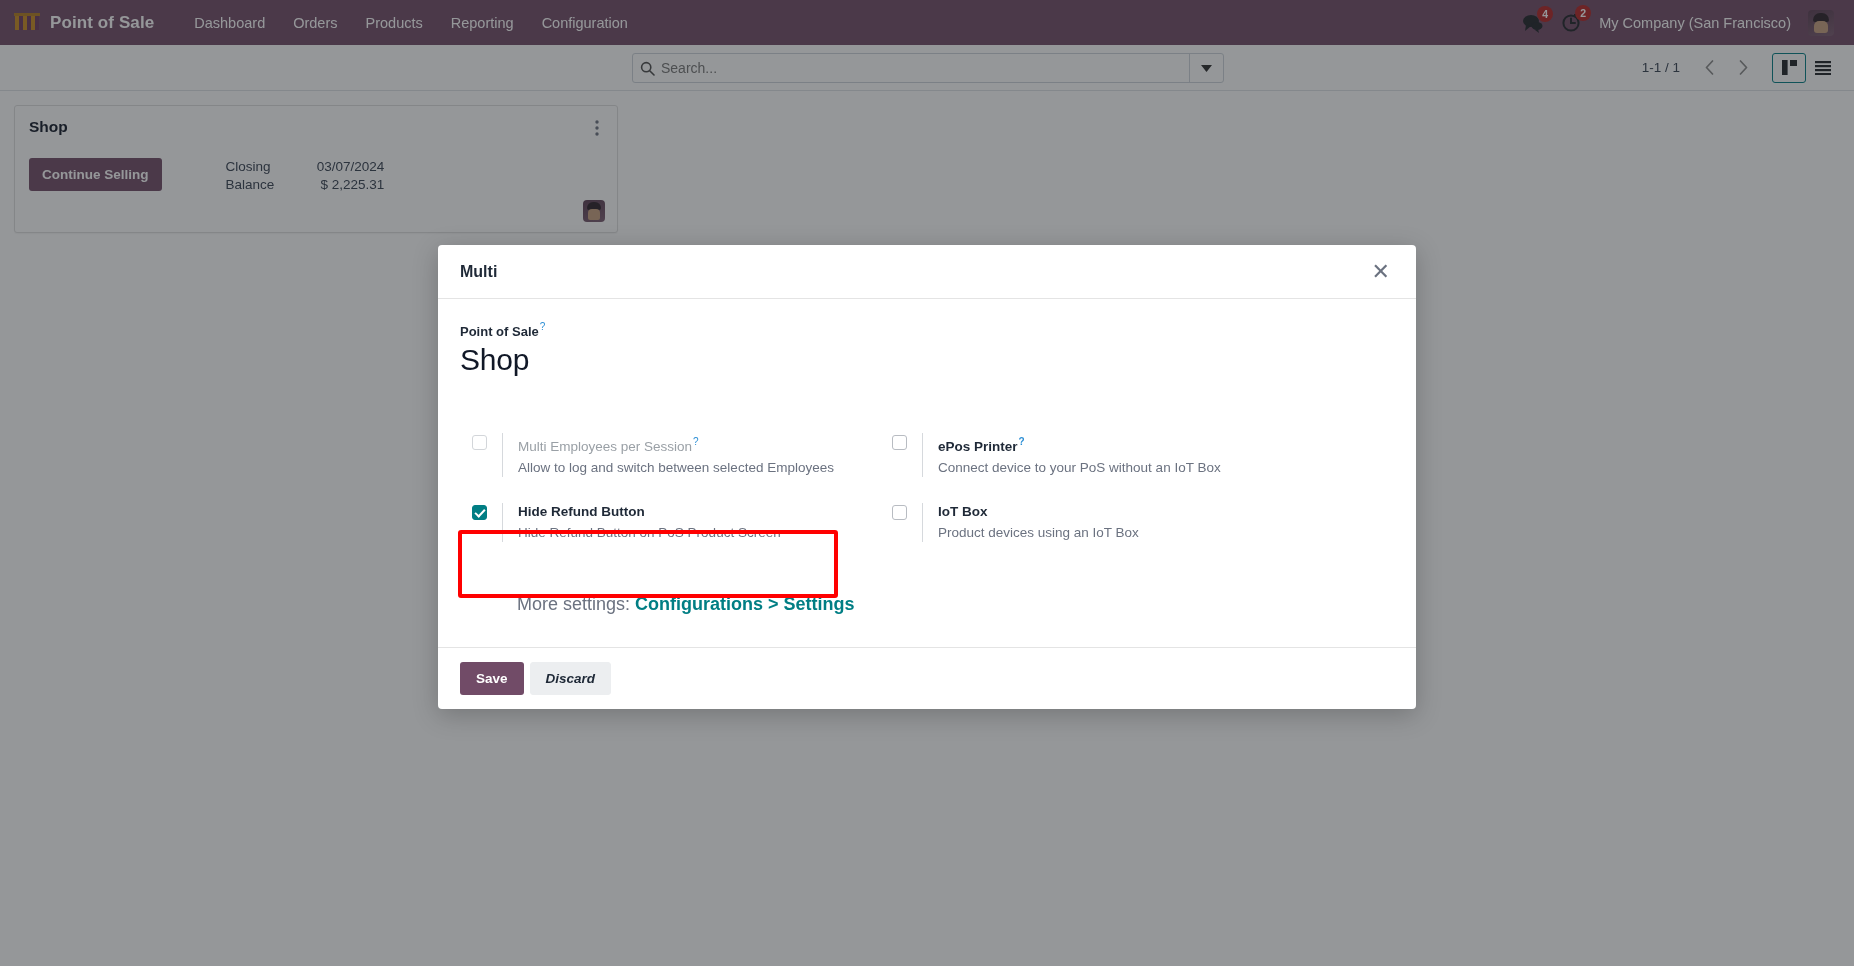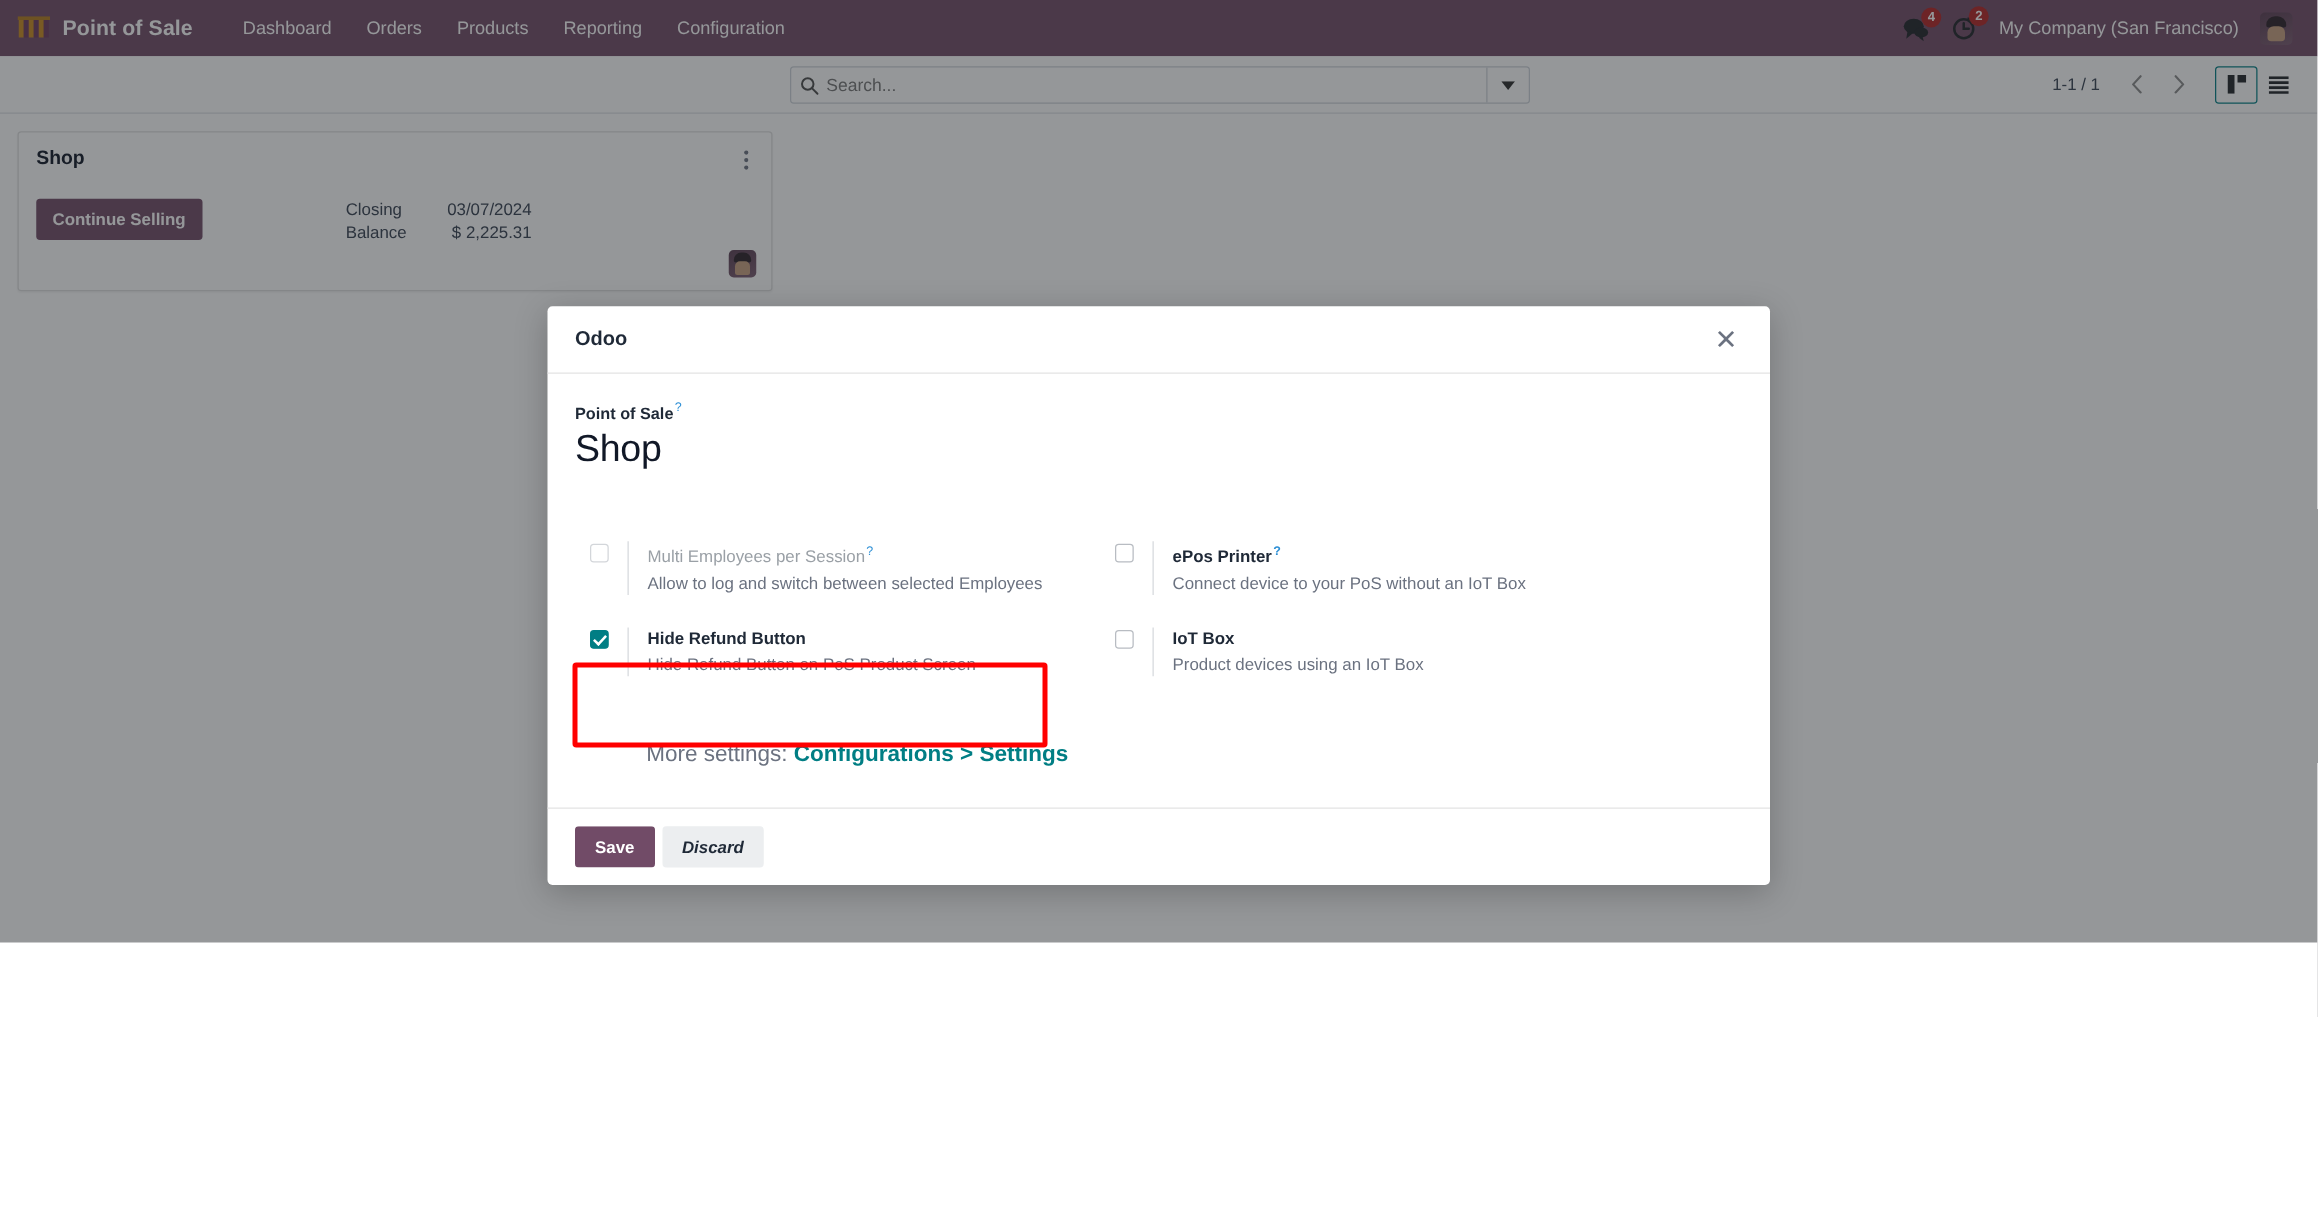--- a/index.html
+++ b/index.html
@@ -2,21 +2,21 @@
 <html><head>
 <meta charset="utf-8">
 <style>
   * { box-sizing: border-box; margin: 0; padding: 0; }
   html, body {
     width: 1854px; height: 966px;
     font-family: "Liberation Sans", sans-serif;
     background: #ffffff;
     overflow: hidden;
   }
-  #root { position: relative; width: 1854px; height: 754px; }
+  #root { position: relative; width: 1854px; height: 966px; }
 
   
   #app { position: absolute; inset: 0; background: #ffffff; }
 
   .navbar {
     height: 45px; background: #714B67;
     display: flex; align-items: center; padding: 0 14px;
     color: #ffffff;
   }
   .brand { display: flex; align-items: center; gap: 10px; margin-right: 26px; }
@@ -91,21 +91,21 @@
   }
   .kc-head { display: flex; align-items: flex-start; padding: 12px 14px 0 14px; }
   .kc-title { font-size: 15.5px; font-weight: 700; color: #111827; }
   .kc-menu { margin-left: auto; color: #6b7280; cursor: pointer; font-size: 15px; line-height: 1; padding: 2px 4px; }
   .kc-body { display: flex; padding: 18px 14px 10px 14px; align-items: flex-start; }
   .btn-continue {
     background: #714B67; color: #fff; border: none; border-radius: 3px;
     font-size: 13.5px; font-weight: 700; padding: 9px 13px; cursor: pointer;
     font-family: "Liberation Sans", sans-serif;
   }
-  .kc-stats { margin-left: 115px; display: flex; gap: 8px; font-size: 13.5px; color: #374151; justify-content: center; }
+  .kc-stats { margin-left: 64px; display: flex; gap: 18px; font-size: 13.5px; color: #374151; justify-content: center; }
   .kc-stats .labels { line-height: 18px; }
   .kc-stats .values { line-height: 18px; text-align: right; min-width: 92px; }
   .kc-avatar {
     position: absolute; right: 12px; bottom: 10px; width: 22px; height: 22px;
     border-radius: 4px; overflow: hidden;
     background: linear-gradient(160deg,#5a3d52 0%,#7b5b70 100%);
   }
   .kc-avatar::before { content:""; position:absolute; left:4px; top:2px; width:14px; height:8px; background:#2b2028; border-radius:6px 6px 2px 2px; }
   .kc-avatar::after  { content:""; position:absolute; left:5px; top:9px; width:12px; height:11px; background:#c8a07f; border-radius:4px 4px 2px 2px; }
 
@@ -308,21 +308,21 @@
         <div class="kc-avatar"></div>
       </div>
     </div>
   </div>
 
   <div id="overlay"></div>
 
   <div class="modal">
 
     <div class="modal-header">
-      <div class="modal-title">Odoo</div>
+      <div class="modal-title">Multi</div>
       <button class="modal-close">✕</button>
     </div>
 
     <div class="modal-body">
       <div>
         <span class="breadcrumb-label">Point of Sale</span><span class="help-q">?</span>
       </div>
       <div class="record-title">Shop</div>
 
 

